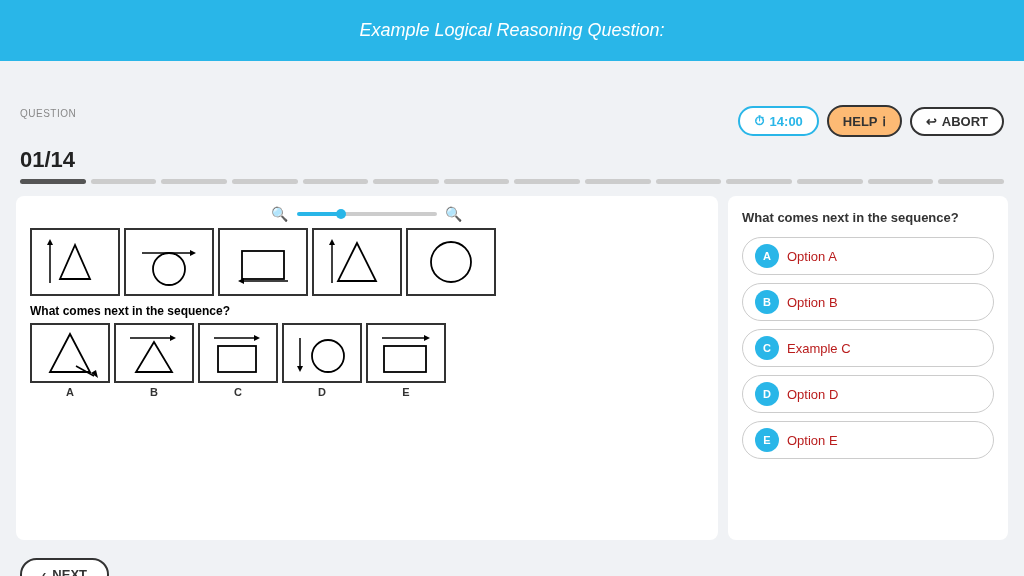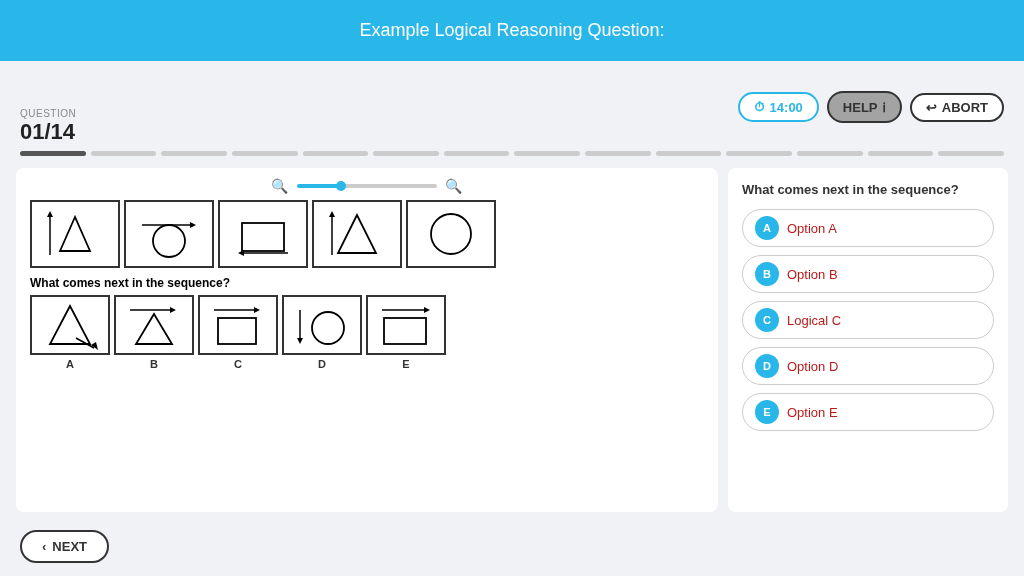--- a/index.html
+++ b/index.html
@@ -4,54 +4,55 @@
   <style>
     * { box-sizing: border-box; margin: 0; padding: 0; }
     body { font-family: 'Segoe UI', Arial, sans-serif; background: #f0f2f5; width: 1024px; height: 576px; overflow: hidden; }
 
     
     .header {
       background: #29b6e8;
       padding: 18px 20px;
       text-align: center;
       color: white;
+      font-style: italic;
     }
     .header-title {
       font-size: 18px;
       font-weight: 500;
       line-height: 1.4;
     }
 
     
     .question-bar {
       background: #f0f2f5;
       padding: 8px 20px 0;
       display: flex;
       align-items: center;
       justify-content: space-between;
     }
     .question-label { font-size: 10px; color: #888; text-transform: uppercase; letter-spacing: 0.5px; margin-top: 39px; }
-    .question-number { font-size: 22px; font-weight: 700; color: #222; }
+    .question-number { font-size: 22px; font-weight: 700; color: #222; margin-top: 28px; }
     .question-actions { display: flex; gap: 8px; align-items: center; }
     .btn-timer {
       border: 2px solid #29b6e8;
       border-radius: 20px;
       padding: 5px 14px;
       background: white;
       color: #29b6e8;
       font-size: 13px;
       font-weight: 600;
       cursor: pointer;
       display: flex; align-items: center; gap: 5px;
     }
     .btn-help {
       border: 2px solid #333;
       border-radius: 20px;
       padding: 5px 14px;
-      background: #a3a3a3;
+      background: #fdba74;
       color: #333;
       font-size: 13px;
       font-weight: 600;
       cursor: pointer;
       display: flex; align-items: center; gap: 5px;
     }
     .btn-abort {
       border: 2px solid #333;
       border-radius: 20px;
       padding: 5px 14px;
@@ -399,21 +400,21 @@
     <div class="option-row">
       <div class="option-badge">A</div>
       <span class="option-text">Option A</span>
     </div>
     <div class="option-row">
       <div class="option-badge">B</div>
       <span class="option-text">Option B</span>
     </div>
     <div class="option-row">
       <div class="option-badge">C</div>
-      <span class="option-text">Logical C</span>
+      <span class="option-text">Example C</span>
     </div>
     <div class="option-row">
       <div class="option-badge">D</div>
       <span class="option-text">Option D</span>
     </div>
     <div class="option-row">
       <div class="option-badge">E</div>
       <span class="option-text">Option E</span>
     </div>
   </div>

